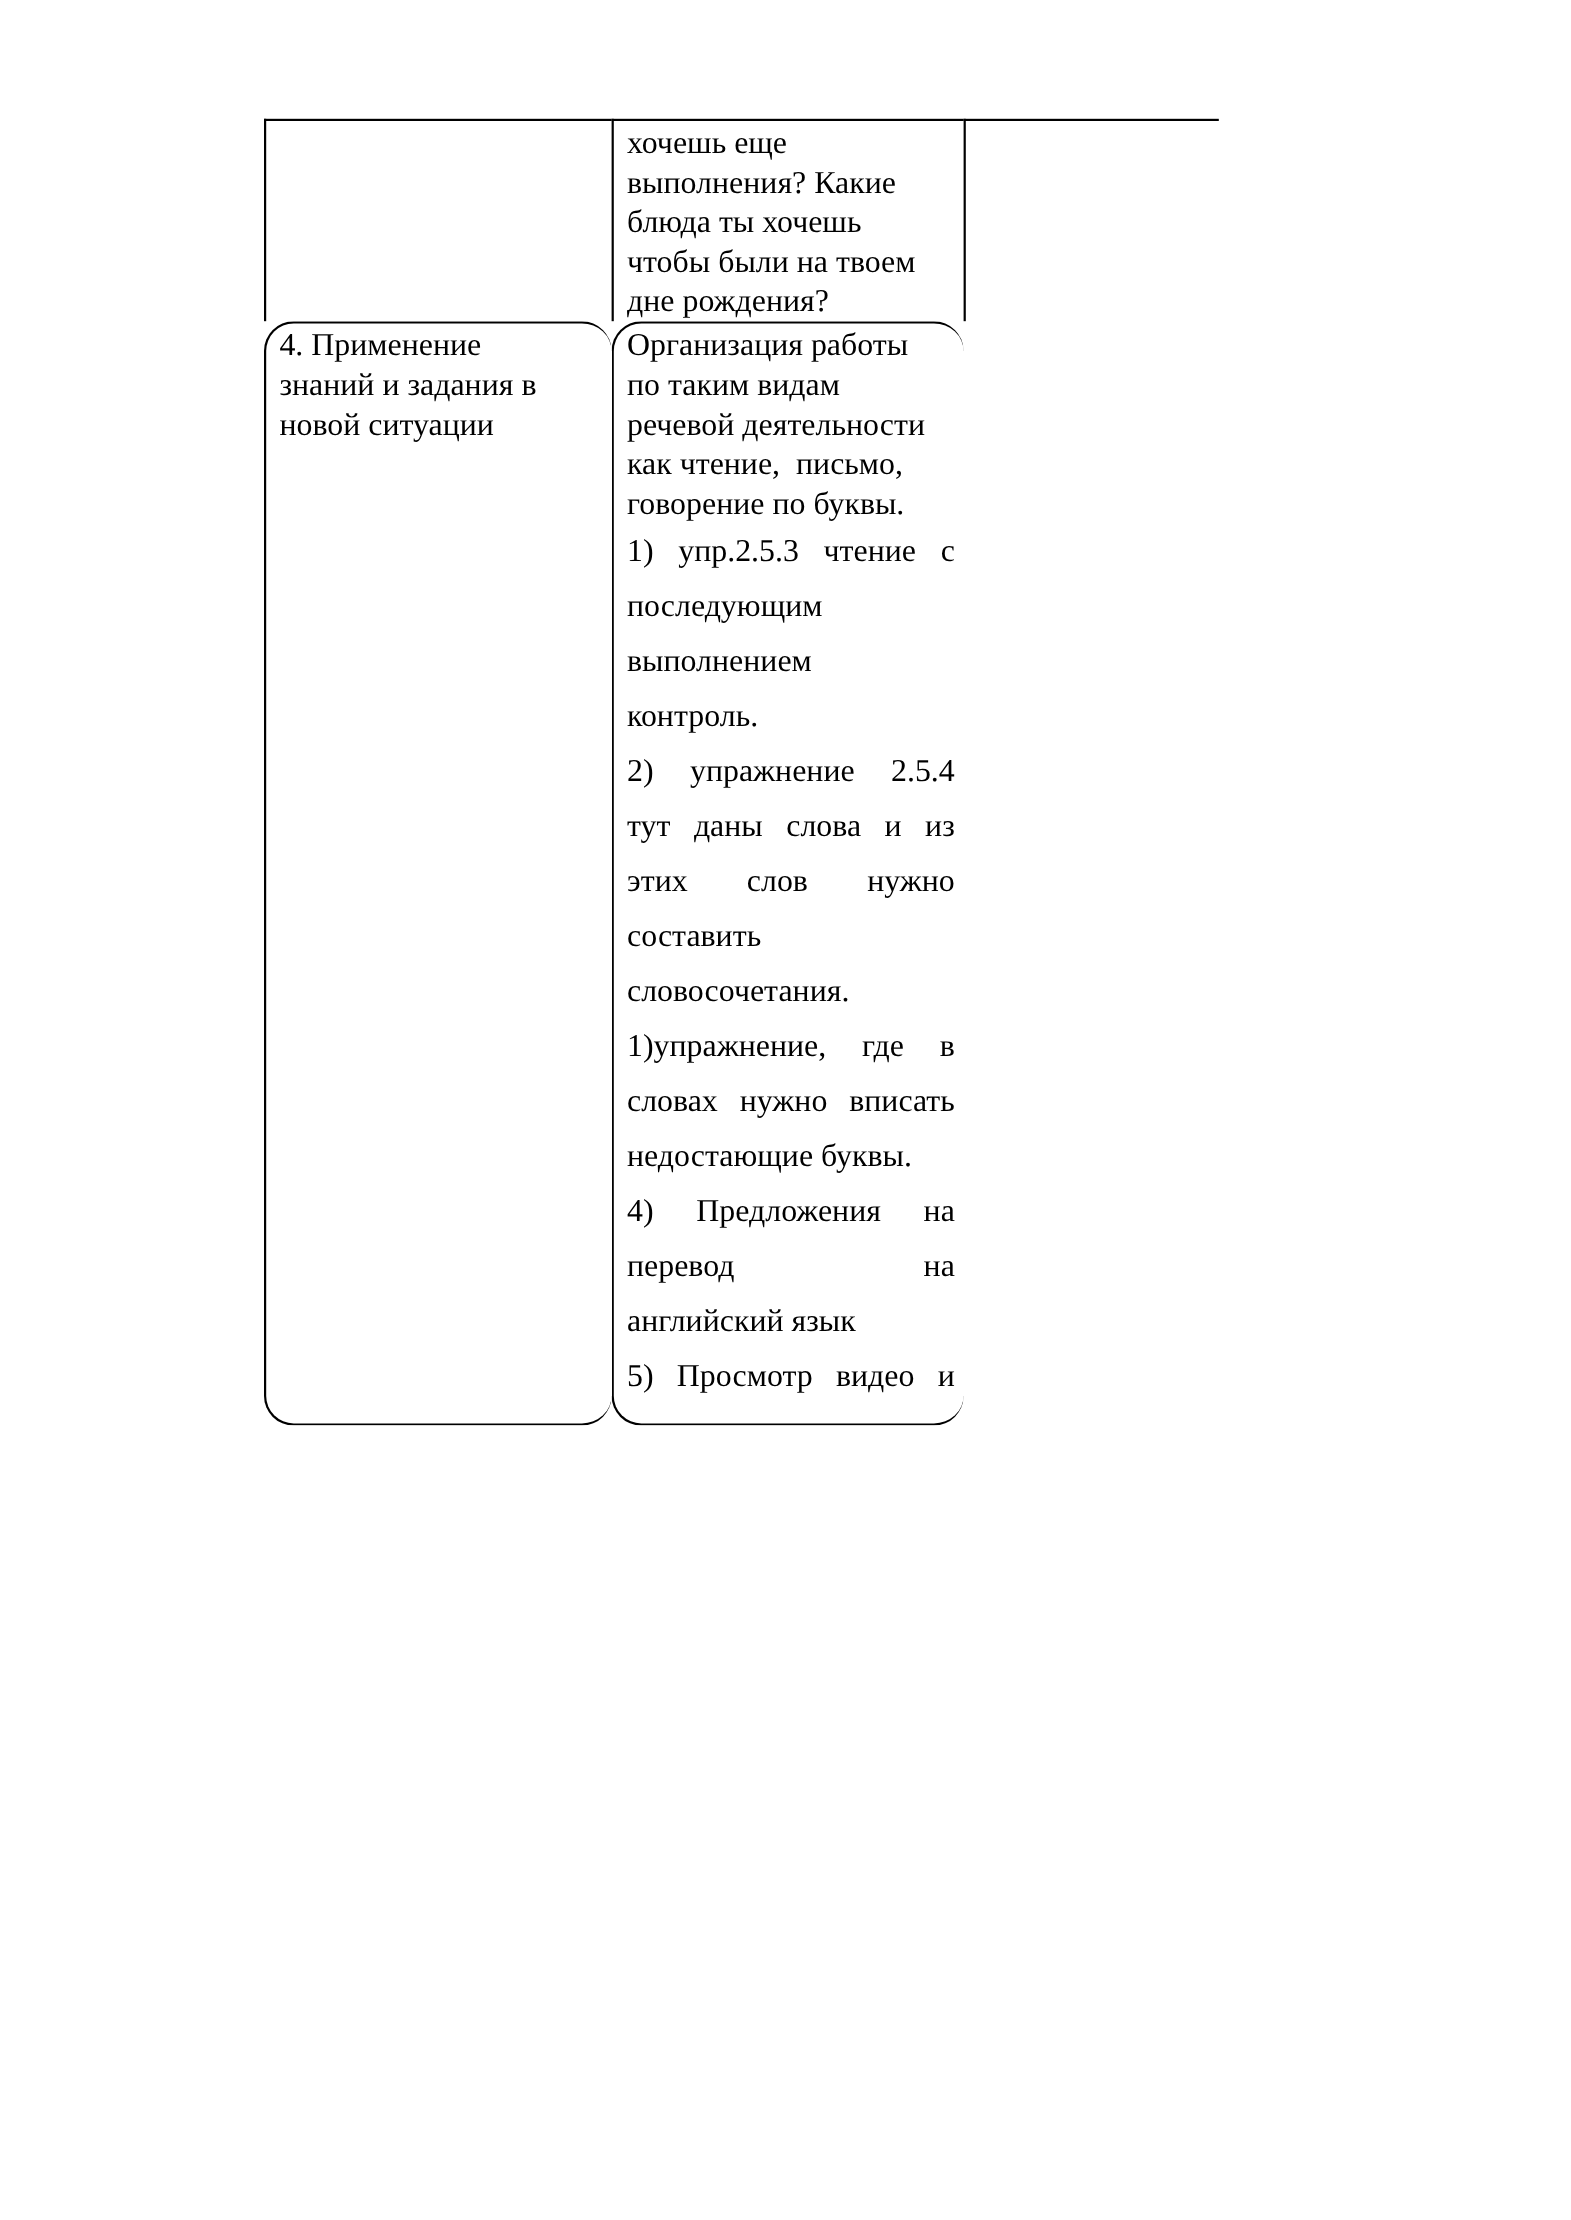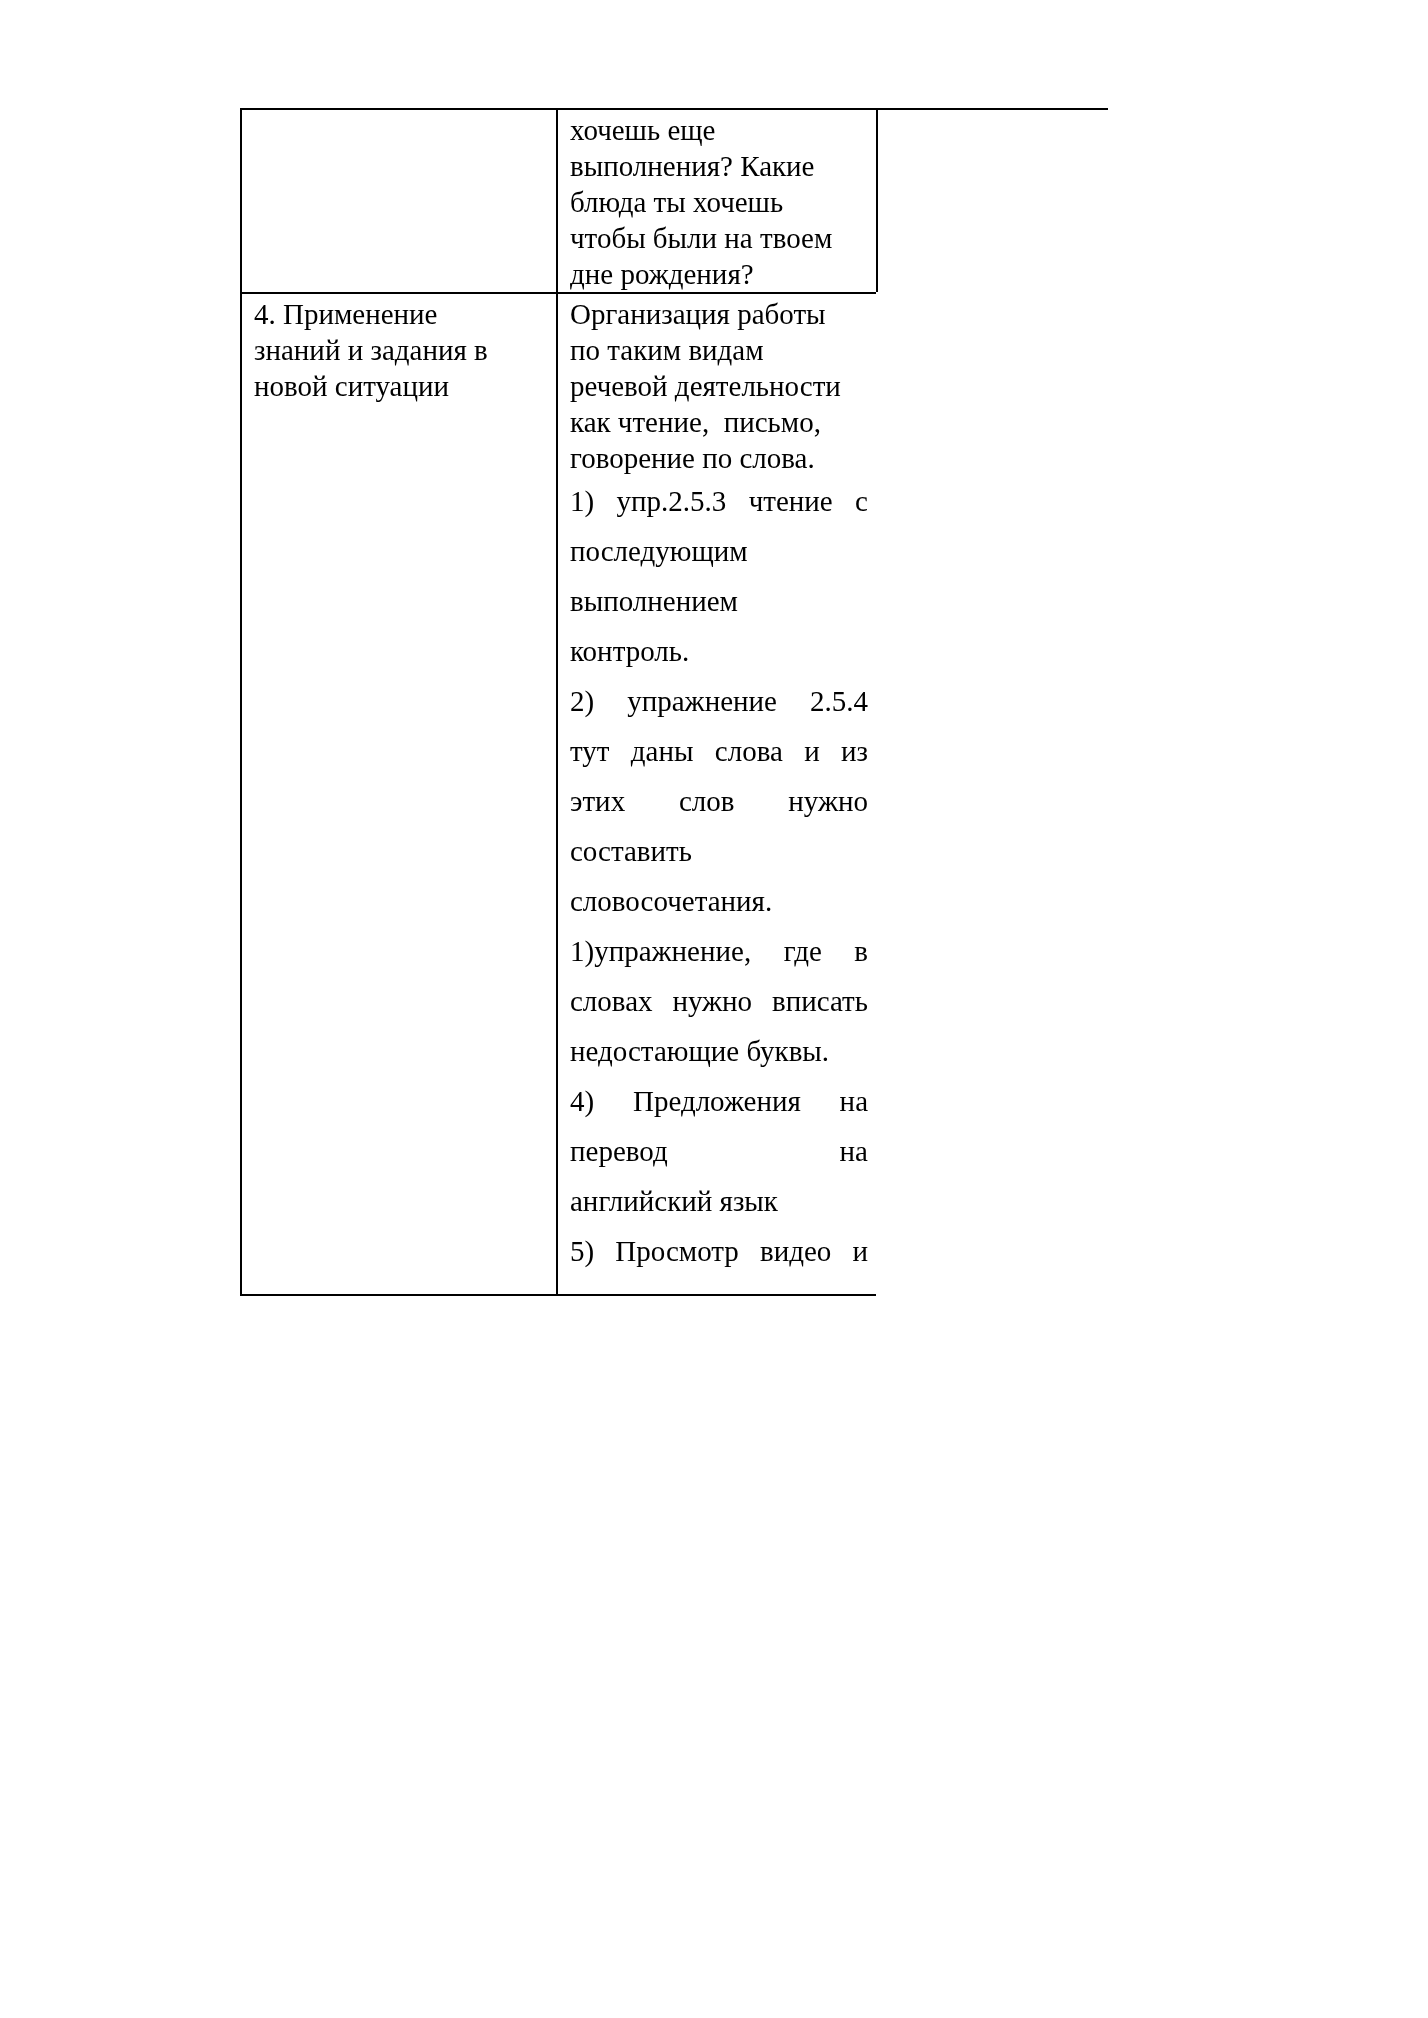--- a/index.html
+++ b/index.html
@@ -33,20 +33,21 @@
     box-sizing: border-box;
     border-top: 2px solid #000000;
     border-left: 2px solid #000000;
     padding: 2px 8px 2px 12px;
     font-size: 29px;
     line-height: 36px;
     overflow: visible;
   }
   .cell.bottom {
     border-bottom: 2px solid #000000;
+    border-radius: 27px;
   }
   .para {
     margin: 0;
   }
   .line {
     white-space: pre-wrap;
   }
   .items .line {
     line-height: 50px;
   }
@@ -87,21 +88,21 @@
         <div class="line">новой ситуации</div>
       </div>
     </div>
 
     <div class="cell bottom">
       <div class="para intro">
         <div class="line">Организация работы</div>
         <div class="line">по таким видам</div>
         <div class="line">речевой деятельности</div>
         <div class="line">как чтение,  письмо,</div>
-        <div class="line">говорение по слова.</div>
+        <div class="line">говорение по буквы.</div>
       </div>
 
       <div class="para items">
 
         <div class="line jl">1) упр.2.5.3  чтение с</div>
         <div class="line">последующим</div>
         <div class="line">выполнением</div>
         <div class="line">контроль.</div>
 
         <div class="line jl">2) упражнение 2.5.4</div>

